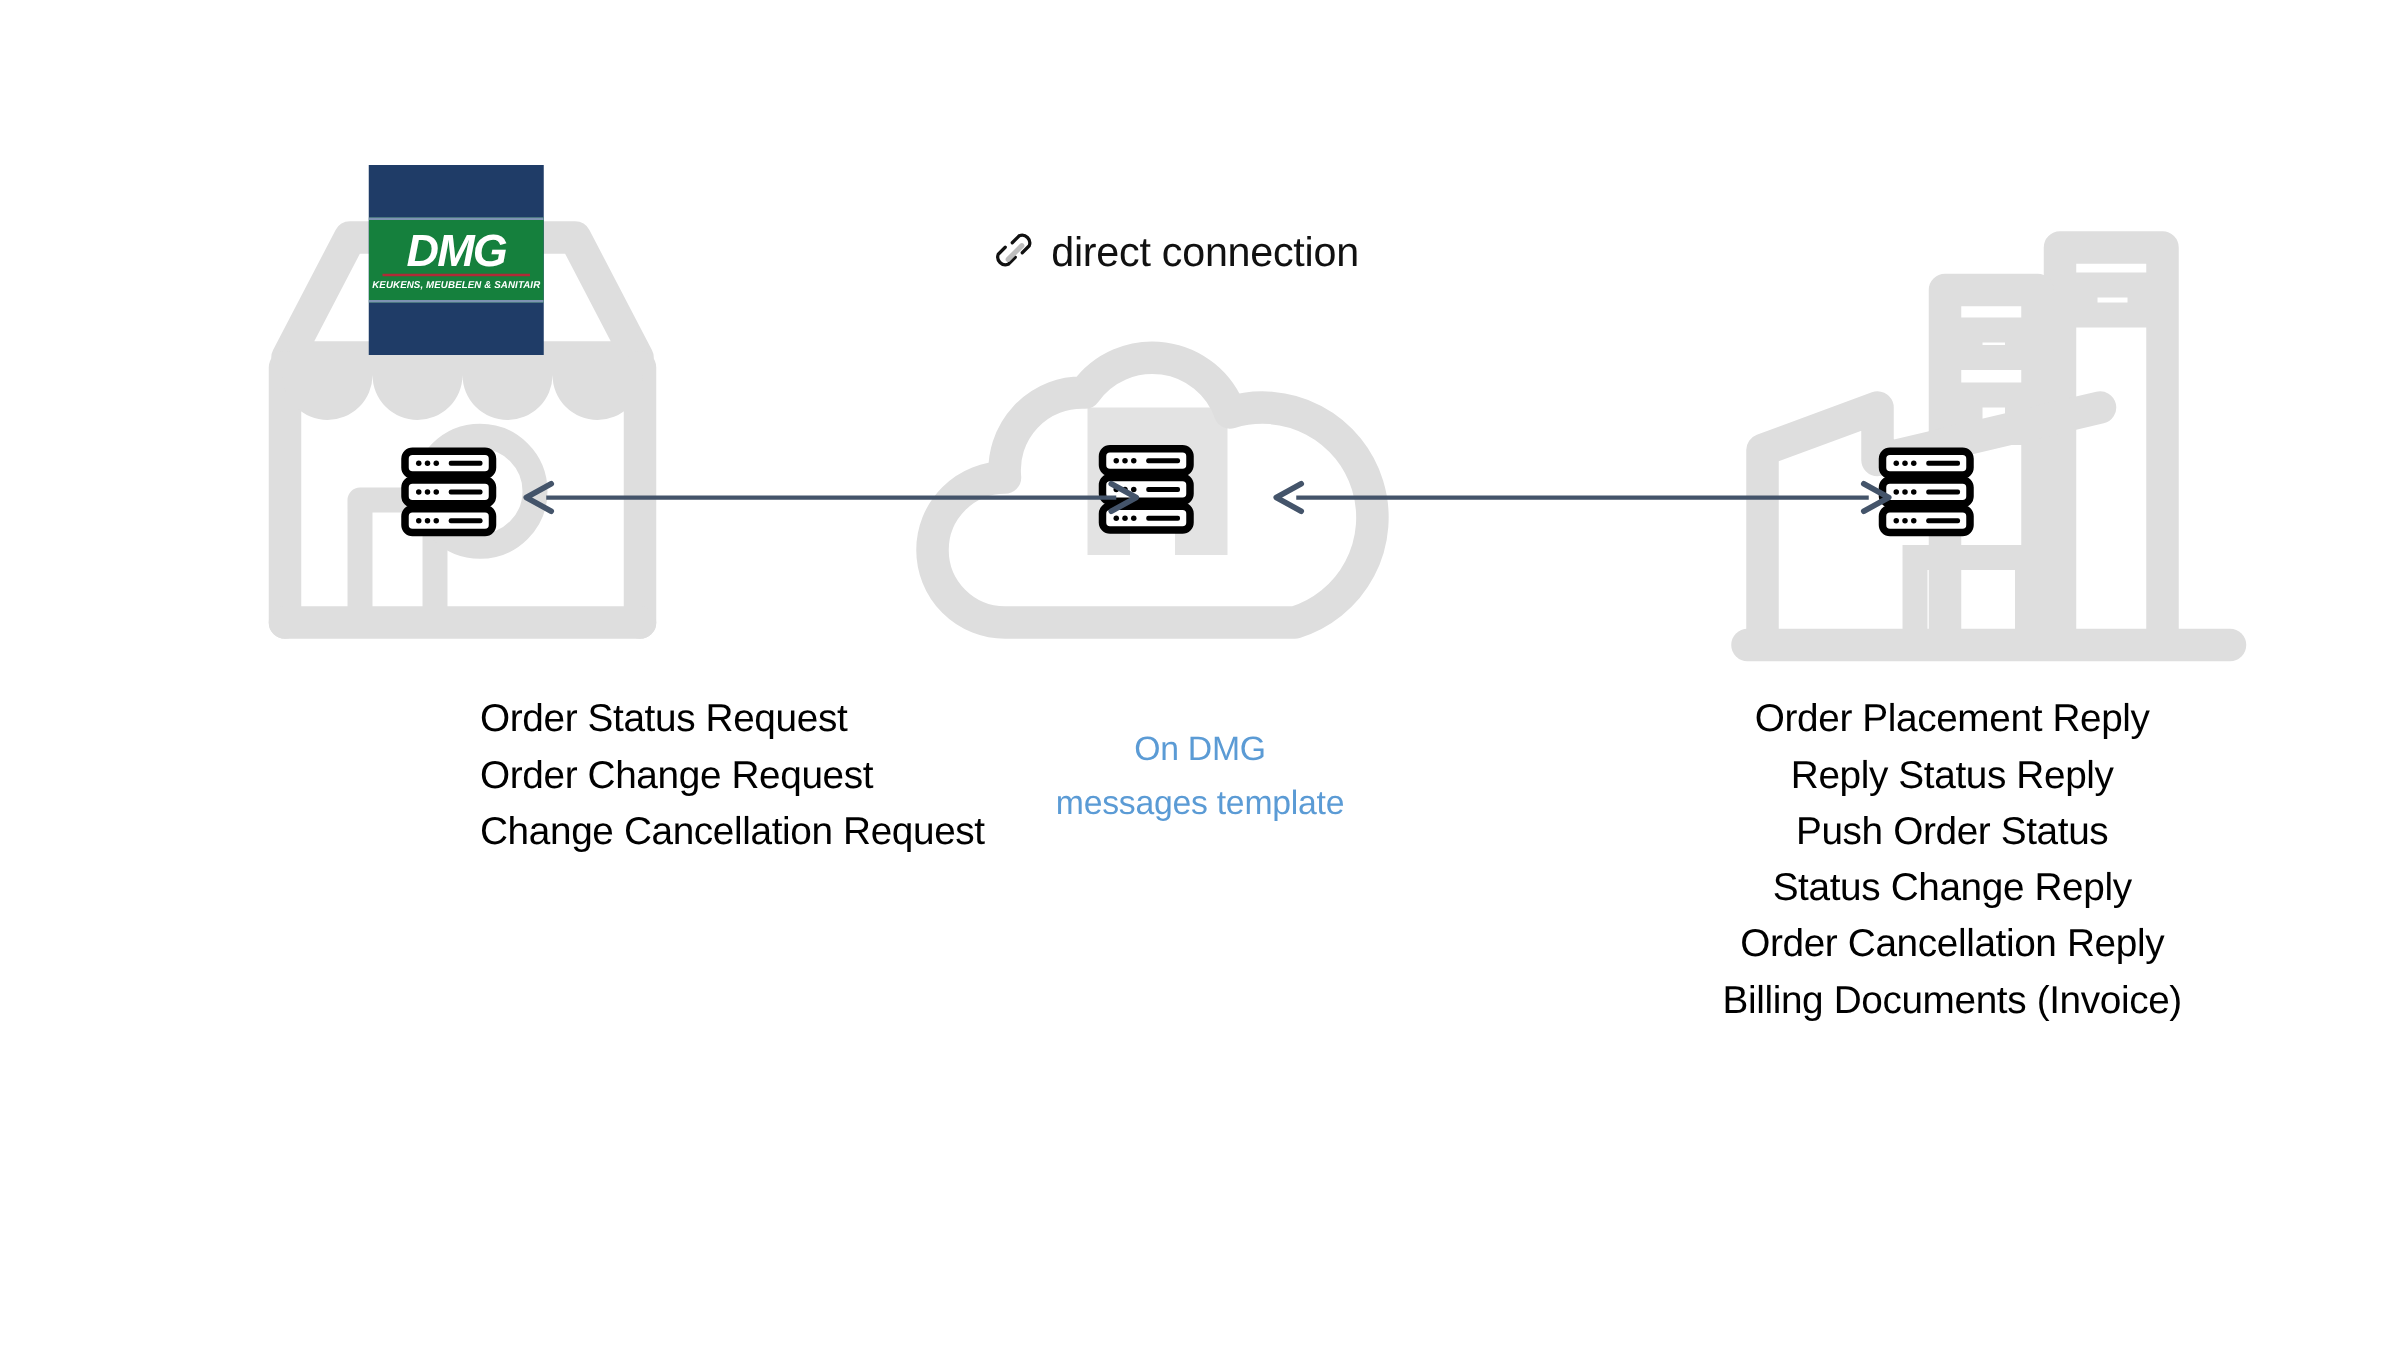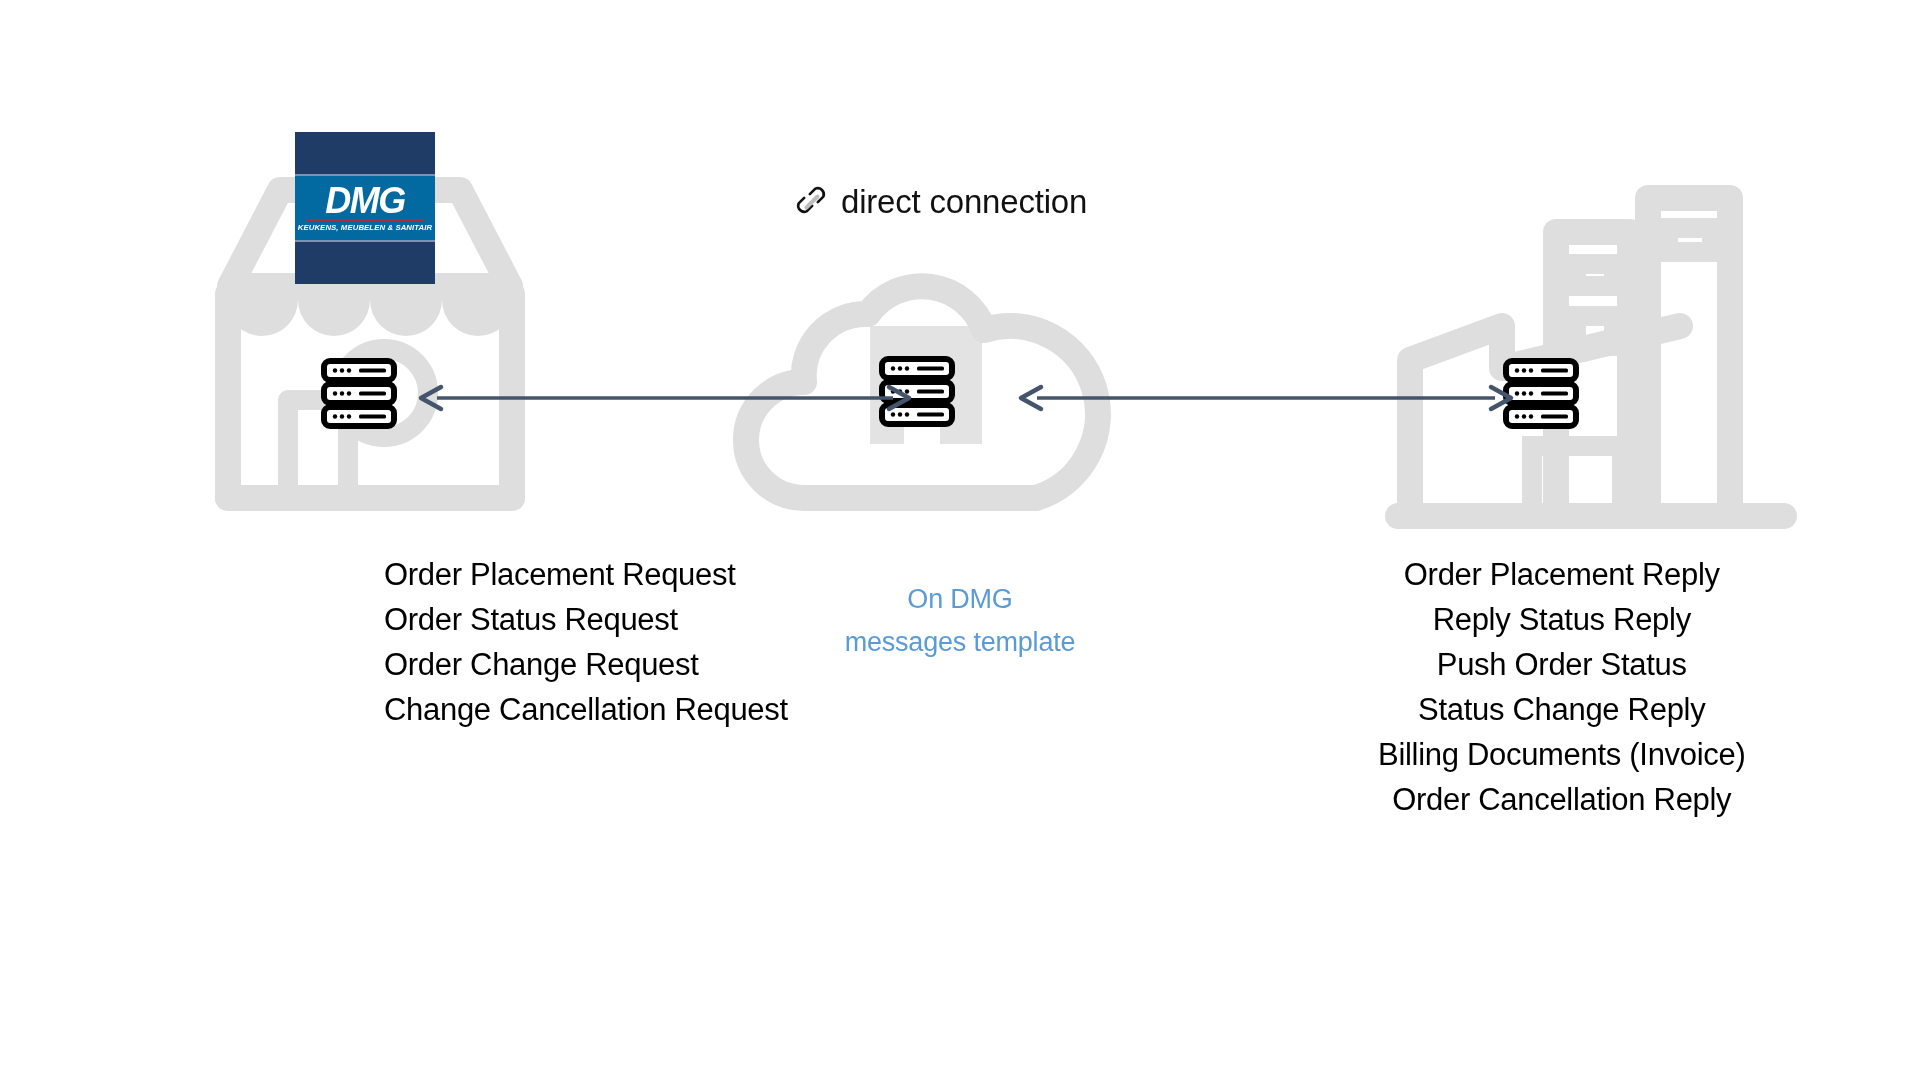--- a/index.html
+++ b/index.html
@@ -63,21 +63,21 @@
     height: 152px;
     background: #1f3c67;
     display: flex;
     flex-direction: column;
     align-items: center;
     justify-content: center;
     overflow: hidden;
   }
   #dmg-logo-band {
     width: 100%;
-    background: #0369a1;
+    background: #15803d;
     border-top: 2px solid #7e93b3;
     border-bottom: 2px solid #7e93b3;
     padding: 7px 0 8px 0;
     box-sizing: border-box;
     text-align: center;
   }
   #dmg-logo-wordmark {
     color: #ffffff;
     font-family: "Liberation Sans", sans-serif;
     font-weight: bold;
@@ -213,21 +213,20 @@
           <rect x="39" y="36.5" width="27" height="4" rx="1.6"></rect>
           <circle cx="15" cy="61.5" r="2.2"></circle>
             <circle cx="22" cy="61.5" r="2.2"></circle>
             <circle cx="29" cy="61.5" r="2.2"></circle>
           <rect x="39" y="59.5" width="27" height="4" rx="1.6"></rect>
         </g>
       </g>
     </svg>
 
     <div class="msg-list" id="retailer-message-list">
-      <span class="msg-item">Order Placement Request</span>
       <span class="msg-item">Order Status Request</span>
       <span class="msg-item">Order Change Request</span>
       <span class="msg-item">Change Cancellation Request</span>
     </div>
   </div>
 
   <div class="node-col" id="col-cloud">
 
     <svg class="bg-glyph" id="cloud-icon" viewBox="0 0 400 250" aria-hidden="true">
 
@@ -312,22 +311,22 @@
           <rect x="39" y="59.5" width="27" height="4" rx="1.6"></rect>
         </g>
       </g>
     </svg>
 
     <div class="msg-list" id="supplier-message-list" style="left:98px;">
       <span class="msg-item">Order Placement Reply</span>
       <span class="msg-item">Reply Status Reply</span>
       <span class="msg-item">Push Order Status</span>
       <span class="msg-item">Status Change Reply</span>
+      <span class="msg-item">Order Cancellation Reply</span>
       <span class="msg-item">Billing Documents (Invoice)</span>
-      <span class="msg-item">Order Cancellation Reply</span>
     </div>
   </div>
 
   <svg class="connector" id="connector-retailer-cloud" viewBox="0 0 500 40" aria-hidden="true">
     <line x1="22" y1="20" x2="478" y2="20" stroke="#44546a" stroke-width="3.4"></line>
     <path d="M 26 9 L 6 20 L 26 31" fill="none" stroke="#44546a" stroke-width="4.5" stroke-linecap="round" stroke-linejoin="round"></path>
     <path d="M 474 9 L 494 20 L 474 31" fill="none" stroke="#44546a" stroke-width="4.5" stroke-linecap="round" stroke-linejoin="round"></path>
   </svg>
 
   <svg class="connector" id="connector-cloud-supplier" viewBox="0 0 502 40" aria-hidden="true">

